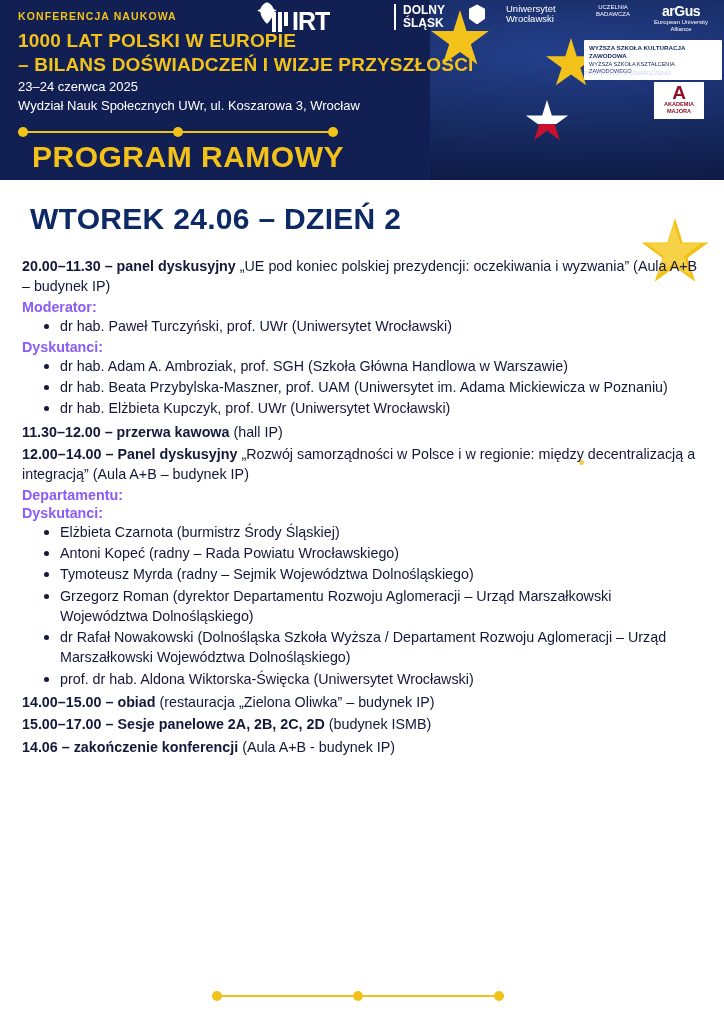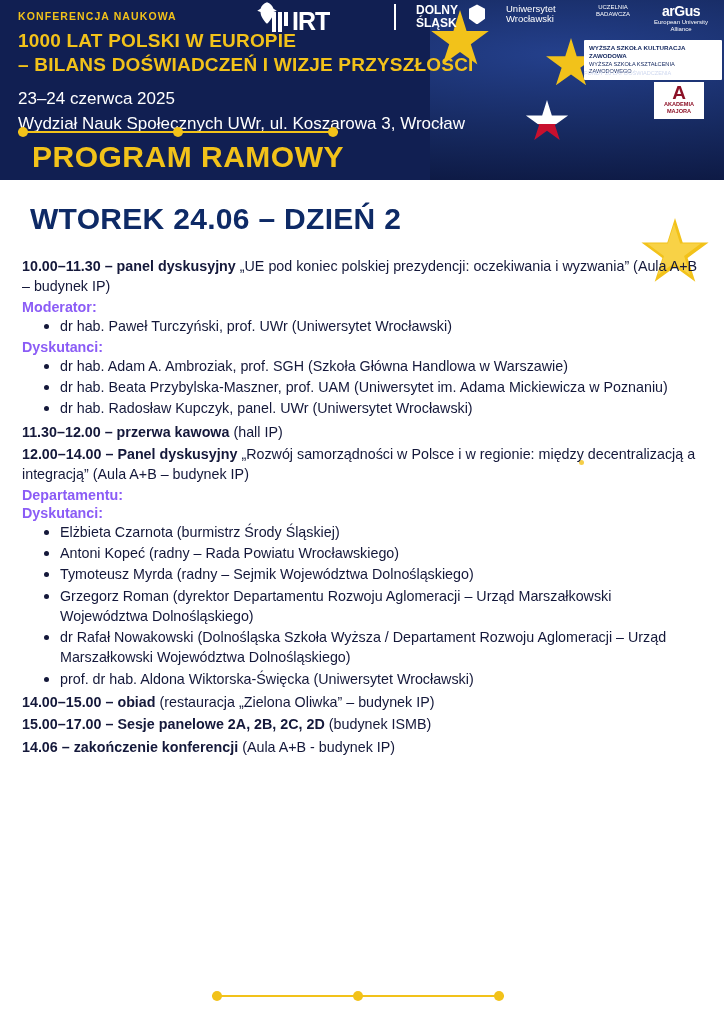--- a/index.html
+++ b/index.html
@@ -48,22 +48,22 @@
     margin-bottom: 7px;
   }
   .title-line {
     font-size: 19px;
     font-weight: bold;
     color: #f2c21a;
     line-height: 1.25;
     letter-spacing: .2px;
   }
   .subinfo {
-    margin-top: 9px;
-    font-size: 17px;
+    margin-top: 0;
+    font-size: 13px;
     line-height: 1.5;
     color: #ffffff;
   }
   .divider-row {
     position: absolute;
     left: 18px;
     top: 126px;
     width: 320px;
     height: 12px;
     z-index: 6;
@@ -125,21 +125,21 @@
       linear-gradient(#fff,#fff) 12px 0/4px 14px no-repeat;
   }
   .logo-eagle {
     left: 105px; top: 6px;
     width: 26px; height: 26px;
   }
   .logo-ds {
     left: 140px; top: 4px;
     font-size: 12px;
     border-left: 2px solid #fff;
-    padding-left: 20px;
+    padding-left: 7px;
   }
   .logo-uwr {
     left: 215px; top: 4px;
     font-size: 9.5px;
     font-weight: normal;
     display: flex;
     gap: 21px;
     align-items: center;
   }
   .uwr-mark {
@@ -377,30 +377,30 @@
 </div>
 
 <span class="star star-d"></span>
 <span class="star star-e" style="background:#f8d246;"></span>
 <span class="tiny-mark"></span>
 
 <div class="content">
   <h1 class="day-title">WTOREK 24.06 – DZIEŃ 2</h1>
   <div id="schedule-root">
       <div class="block">
-        <p class="line"><b>10.00–11.30 – panel dyskusyjny</b><span> „UE pod koniec polskiej prezydencji: oczekiwania i wyzwania” (Aula A+B – budynek IP)</span></p>
+        <p class="line"><b>20.00–11.30 – panel dyskusyjny</b><span> „UE pod koniec polskiej prezydencji: oczekiwania i wyzwania” (Aula A+B – budynek IP)</span></p>
         <div class="role">Moderator:</div>
         <ul class="people">
           <li>dr hab. Paweł Turczyński, prof. UWr (Uniwersytet Wrocławski)</li>
         </ul>
         <div class="role">Dyskutanci:</div>
         <ul class="people">
           <li>dr hab. Adam A. Ambroziak, prof. SGH (Szkoła Główna Handlowa w Warszawie)</li>
           <li>dr hab. Beata Przybylska-Maszner, prof. UAM (Uniwersytet im. Adama Mickiewicza w Poznaniu)</li>
-          <li>dr hab. Radosław Kupczyk, panel. UWr (Uniwersytet Wrocławski)</li>
+          <li>dr hab. Elżbieta Kupczyk, prof. UWr (Uniwersytet Wrocławski)</li>
         </ul>
       </div>
       <div class="block">
         <p class="line"><b>11.30–12.00 – przerwa kawowa</b><span> (hall IP)</span></p>
       </div>
       <div class="block">
         <p class="line"><b>12.00–14.00 – Panel dyskusyjny</b><span> „Rozwój samorządności w Polsce i w regionie: między decentralizacją a integracją” (Aula A+B – budynek IP)</span></p>
         <div class="role">Departamentu:</div>
         <div class="role">Dyskutanci:</div>
         <ul class="people">

